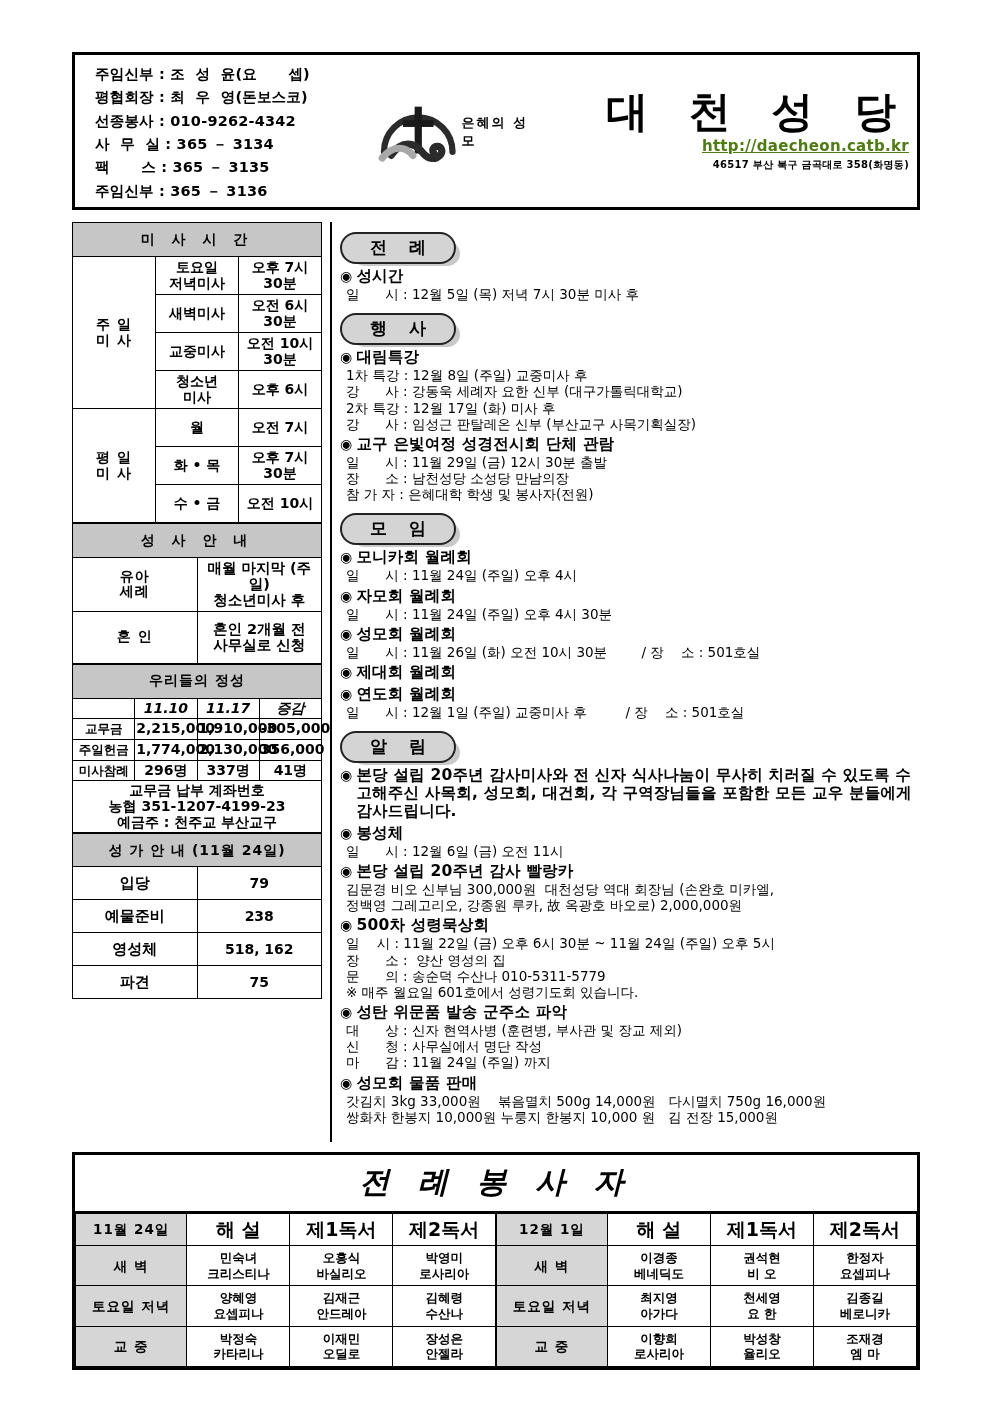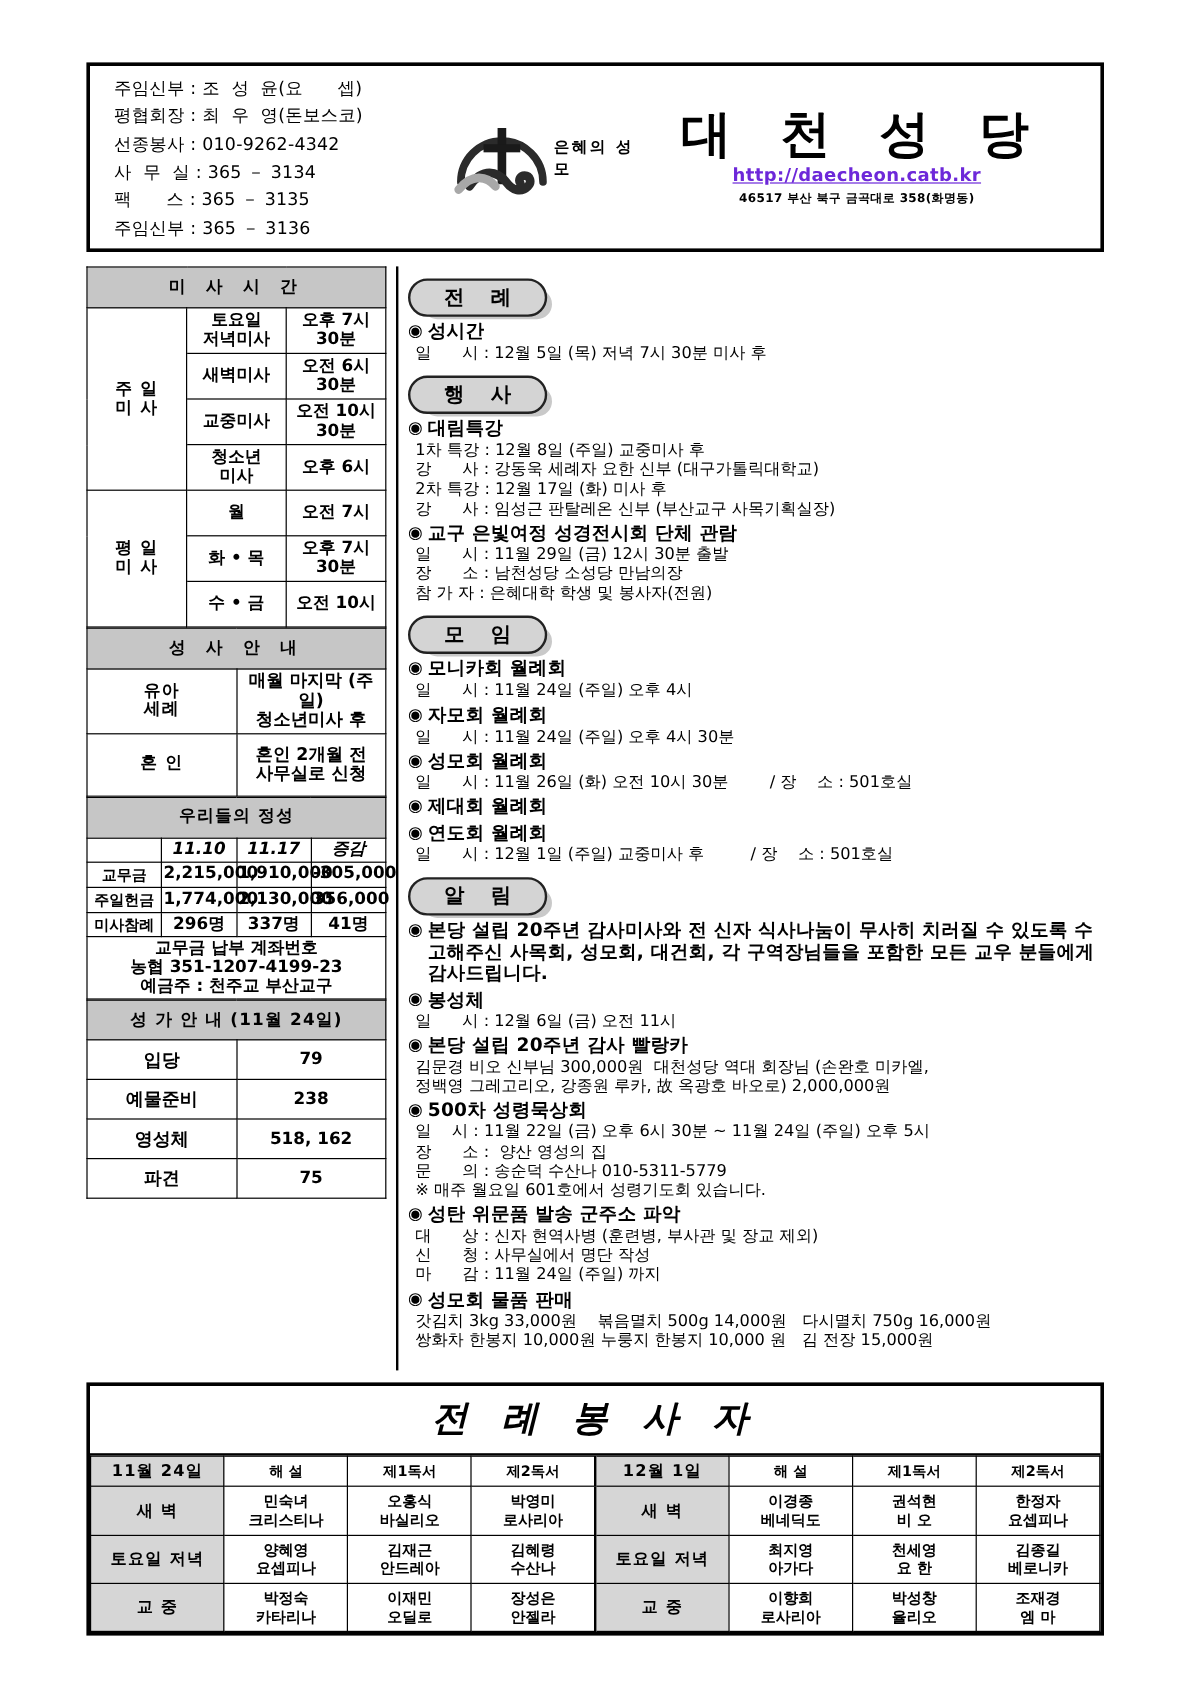--- a/index.html
+++ b/index.html
@@ -15,35 +15,35 @@
   .page { position:absolute; left:0; top:0; width:992px; height:1403px; }
 
   
   .header-box{
     position:absolute; left:72px; top:52px; width:848px; height:158px;
     border:3px solid #000; background:#fff;
     display:flex; align-items:center;
   }
   .contact{
     width:300px; padding-left:20px; padding-top:4px;
-    font-size:14.5px; font-weight:normal; line-height:1.62; letter-spacing:.2px;
+    font-size:14.5px; font-weight:bold; line-height:1.62; letter-spacing:.2px;
   }
   .contact div{ white-space:pre; }
   .logo-wrap{
     width:160px; display:flex; flex-direction:row; align-items:center; justify-content:center;
   }
   .logo-svg{ display:block; }
   .logo-cap{ font-size:13px; font-weight:bold; letter-spacing:2px; margin-top:1px; }
-  .title-wrap{ flex:1; text-align:center; padding-right:24px; }
+  .title-wrap{ flex:1; text-align:right; padding-right:8px; }
   .church-name{
     font-size:42px; font-weight:bold; letter-spacing:13px;
     line-height:1.05; margin-left:10px;
   }
   .church-url{
-    font-size:15px; font-weight:bold; color:#6d28d9;
+    font-size:15px; font-weight:bold; color:#4d7c0f;
     text-decoration:underline; letter-spacing:.3px; margin-top:2px;
   }
   .church-addr{ font-size:10px; font-weight:bold; letter-spacing:.3px; margin-top:3px; }
 
   
   .leftcol{ position:absolute; left:72px; top:222px; width:250px; }
   table.lt{ width:250px; border-collapse:collapse; table-layout:fixed; }
   table.lt td, table.lt th{
     border:1.5px solid #000; text-align:center; vertical-align:middle;
     font-size:14px; font-weight:bold; padding:2px 1px; line-height:1.12;
@@ -103,21 +103,21 @@
     position:absolute; left:72px; top:1152px; width:848px;
     border:3px solid #000; background:#fff;
   }
   .bot-title{
     text-align:center; font-size:30px; font-weight:bold; letter-spacing:9px;
     padding:7px 0 8px 0; border-bottom:2px solid #000;font-style:italic;
   }
   table.bt{ width:100%; border-collapse:collapse; table-layout:fixed; }
   table.bt td{
     border:1.5px solid #000; text-align:center; vertical-align:middle;
-    font-size:12px; font-weight:bold; padding:4px 1px; line-height:1.22;
+    font-size:19px; font-weight:bold; padding:4px 1px; line-height:1.22;
   }
   table.bt td.gray{ background:#d6d6d6; font-size:13.5px; letter-spacing:1px; }
   table.bt td.mid{ border-left:2.5px solid #000; }
   table.bt .names{ font-size:12.5px; line-height:1.25; }
   .cw1{ width:106px; } .cw2{ width:98px; }
 </style>
 </head>
 <body>
 
 <div class="page">

